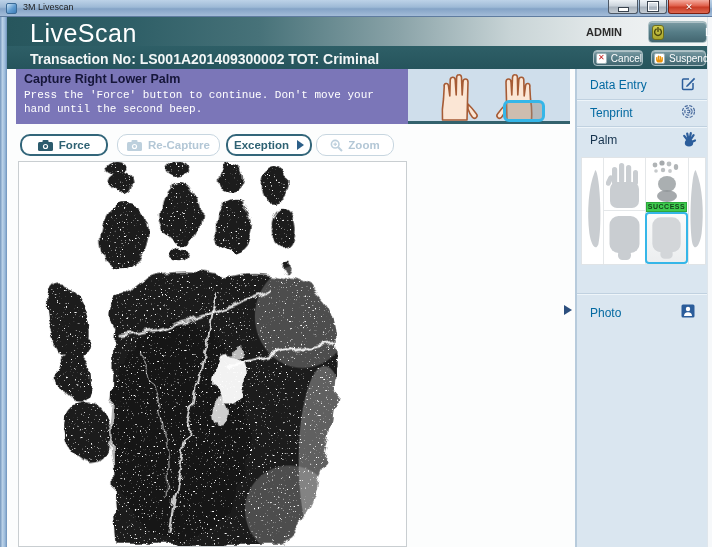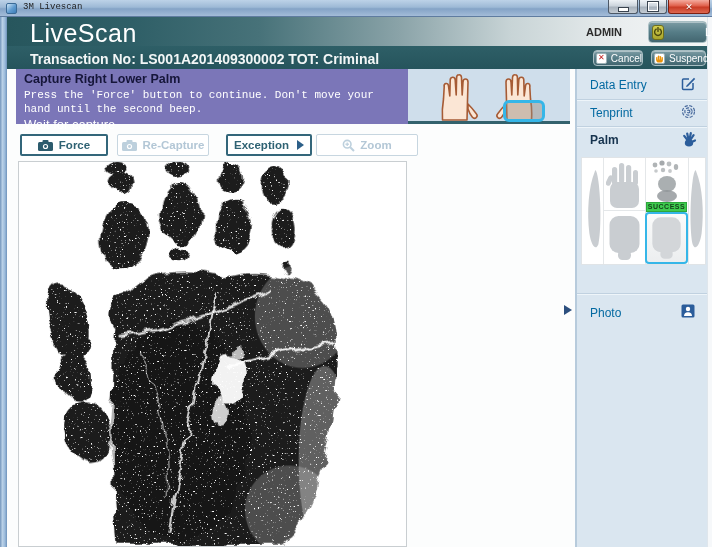--- a/index.html
+++ b/index.html
@@ -6,21 +6,21 @@
   .window{position:relative;width:712px;height:547px;overflow:hidden;
     font-family:"Liberation Sans","DejaVu Sans",sans-serif;background:#fcfdfd;}
   .abs{position:absolute;}
 
   
   .titlebar{left:0;top:0;width:712px;height:17px;
     background:linear-gradient(#bdd2e8,#9db9d6 45%,#84a3c6 55%,#a3bcd8);
     border-bottom:1px solid #5f7ca0;box-sizing:border-box;}
   .app-icon{left:6px;top:3px;width:11px;height:11px;border-radius:2px;
     background:linear-gradient(135deg,#cfe6f7,#5f9bd0 55%,#3c7db8);border:1px solid #3a6a96;box-sizing:border-box;}
-  .window-title{left:23px;top:2px;font-size:9px;color:#1d1d1d;font-family:Liberation Mono, monospace;}
+  .window-title{left:23px;top:2px;font-size:9px;color:#1d1d1d;}
   .win-btns{right:2px;top:0;display:flex;}
   .win-btn{height:14px;border:1px solid #4c5866;border-top:none;box-sizing:border-box;
     display:flex;align-items:center;justify-content:center;
     background:linear-gradient(#eef2f6,#ccd4dc 45%,#a8b2bd 55%,#c4ccd3);}
   .win-btn.min{width:30px;border-radius:0 0 3px 3px;}
   .win-btn.res{width:28px;border-radius:0 0 3px 3px;margin-left:1px;}
   .win-btn.close{width:42px;margin-left:1px;border-radius:0 0 3px 3px;border-color:#7e1f10;
     background:linear-gradient(#f4ab9e,#e0604b 45%,#c93b25 55%,#dd6750);
     color:#fff;font-size:9px;font-weight:bold;text-shadow:0 1px 1px #7e1f10;}
   .glyph-min{width:9px;height:3px;background:#fff;border:1px solid #39434f;margin-top:6px;}
@@ -55,43 +55,43 @@
   .instruction{left:16px;top:69px;width:392px;height:55px;background:#7b76b8;box-sizing:border-box;padding:3px 8px;}
   .instr-title{font-size:12.5px;font-weight:bold;color:#16163a;line-height:1.25;}
   .instr-body{font-size:11px;color:#ffffff;line-height:1.3;width:360px;font-family:Liberation Mono, monospace;}
   .instr-status{font-size:13px;color:#ffffff;margin-top:1px;}
   .hands-panel{left:408px;top:69px;width:162px;height:55px;background:#cfdeeb;
     border-bottom:3px solid #33626d;box-sizing:border-box;}
   .capture-highlight{left:503px;top:100px;width:42px;height:22px;border:3px solid #35b6e8;
     border-radius:6px;background:rgba(150,140,128,.45);box-sizing:border-box;}
 
   
-  .tbtn{top:134px;height:22px;background:#fff;box-sizing:border-box;border-radius:2px;
+  .tbtn{top:134px;height:22px;background:#fff;box-sizing:border-box;border-radius:10px;
     display:flex;align-items:center;justify-content:center;font-size:11.5px;font-weight:bold;cursor:default;}
   .tbtn.on{border:2px solid #33667a;color:#2f6273;}
   .tbtn.off{border:1px solid #c7d6e0;color:#b3c7d6;font-weight:bold;}
   .force-btn{left:20px;width:88px;}
-  .recapture-btn{left:117px;width:92px;text-align:center;}
+  .recapture-btn{left:117px;width:103px;text-align:center;}
   .exception-btn{left:226px;width:86px;}
-  .zoombtn{left:316px;width:102px;}
+  .zoombtn{left:316px;width:78px;}
   .arrow-right{width:0;height:0;border-top:5px solid transparent;border-bottom:5px solid transparent;
     border-left:7px solid #2c5f88;margin-left:8px;}
 
   
   .image-area{left:18px;top:161px;width:389px;height:386px;background:#fff;
     border:1px solid #c9ced1;box-sizing:border-box;overflow:hidden;}
   .splitter-arrow{left:564px;top:305px;width:0;height:0;border-top:5px solid transparent;
     border-bottom:5px solid transparent;border-left:8px solid #2c4f7e;}
 
   
   .sidebar{left:575px;top:69px;width:132px;height:478px;background:#dae6f0;
     border-left:2px solid #b7cbdc;box-sizing:border-box;}
   .side-row{position:absolute;left:575px;width:132px;height:27px;cursor:default;}
   .side-label{position:absolute;left:15px;top:6px;font-size:12px;color:#0369a1;}
-  .side-label.active{color:#16334e;font-weight:bold;}
+  .side-label.active{color:#16334e;font-weight:normal;}
   .side-icon{position:absolute;right:10px;top:4px;width:16px;height:16px;}
   .divider{position:absolute;left:577px;width:130px;height:0;border-top:1px solid #c0d1e0;border-bottom:1px solid #eef5fa;}
   .overview-panel{left:581px;top:157px;width:125px;height:108px;background:#fff;border:1px solid #e0e4e7;box-sizing:border-box;}
   .gridline-v{position:absolute;top:0;width:1px;height:106px;background:#e4e7e9;}
   .gridline-h{position:absolute;left:21px;width:43px;top:52px;height:1px;background:#e4e7e9;}
   .success-badge{position:absolute;left:64px;top:44px;width:41px;height:10px;background:#3ecb4e;
     border:1px solid #2da63c;box-sizing:border-box;color:#153f1b;font-size:7px;font-weight:bold;
     text-align:center;line-height:8px;letter-spacing:.5px;}
   .highlight-cell{position:absolute;left:63px;top:54px;width:43px;height:52px;border:2px solid #35b6e8;
     border-radius:4px;background:linear-gradient(#fafbfb,#eceeef);box-sizing:border-box;
@@ -151,21 +151,20 @@
             <rect x="1.6" y="6" width="7" height="3.4" rx="1.6"></rect>
           </g>
         </svg>
     </span>
     <span>Suspend</span>
   </div>
 
   <div class="abs instruction">
     <div class="instr-title">Capture Right Lower Palm</div>
     <div class="instr-body">Press the 'Force' button to continue. Don't move your hand until the second beep.</div>
-    <div class="instr-status">Wait for capture</div>
   </div>
 
   <div class="abs hands-panel">
     <svg width="162" height="52" viewBox="0 0 162 52">
       <g stroke="#a65b35" stroke-width="1.6" fill="#fbe6d5" stroke-linejoin="round" stroke-linecap="round">
 
         <g transform="translate(72,2) scale(-1,1)">
           <path d="M13,49 L12.5,30 L12,11 Q12,8 14.5,8 Q17,8 17,11 L17.8,24 L18.5,6.5 Q18.8,3.5 21.2,3.8 Q23.6,4 23.4,7 L23.8,24 L24.8,9 Q25,6 27.5,6.3 Q30,6.6 29.8,9.5 L30.2,25 L31.5,15 Q32,12 34.2,12.6 Q36.4,13.2 35.8,16 L36.5,28 C37.5,34 38,42 37.5,49 Z"></path>
           <path d="M12,33 C9.5,35.5 6,39.5 3.5,43 Q2,45 3.8,46.6 Q5.8,48.2 7.6,46.2 C9.4,44.2 11,41 12,38 Z"></path>
         </g>

